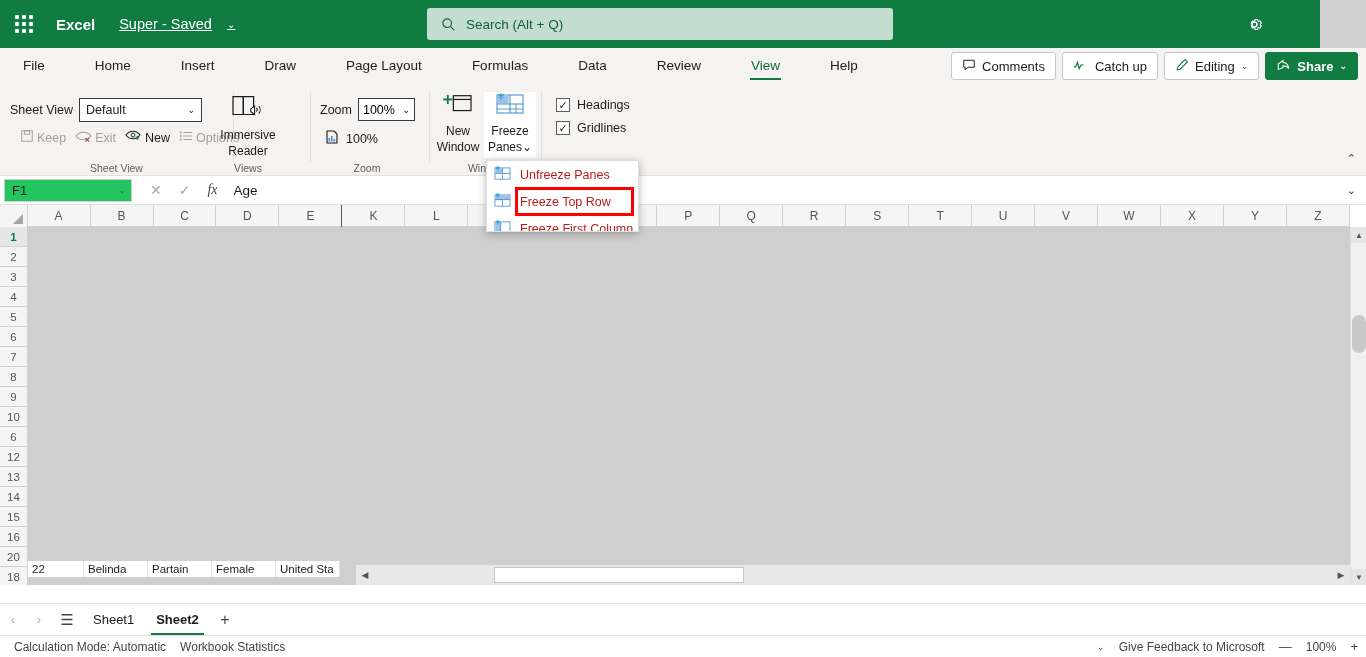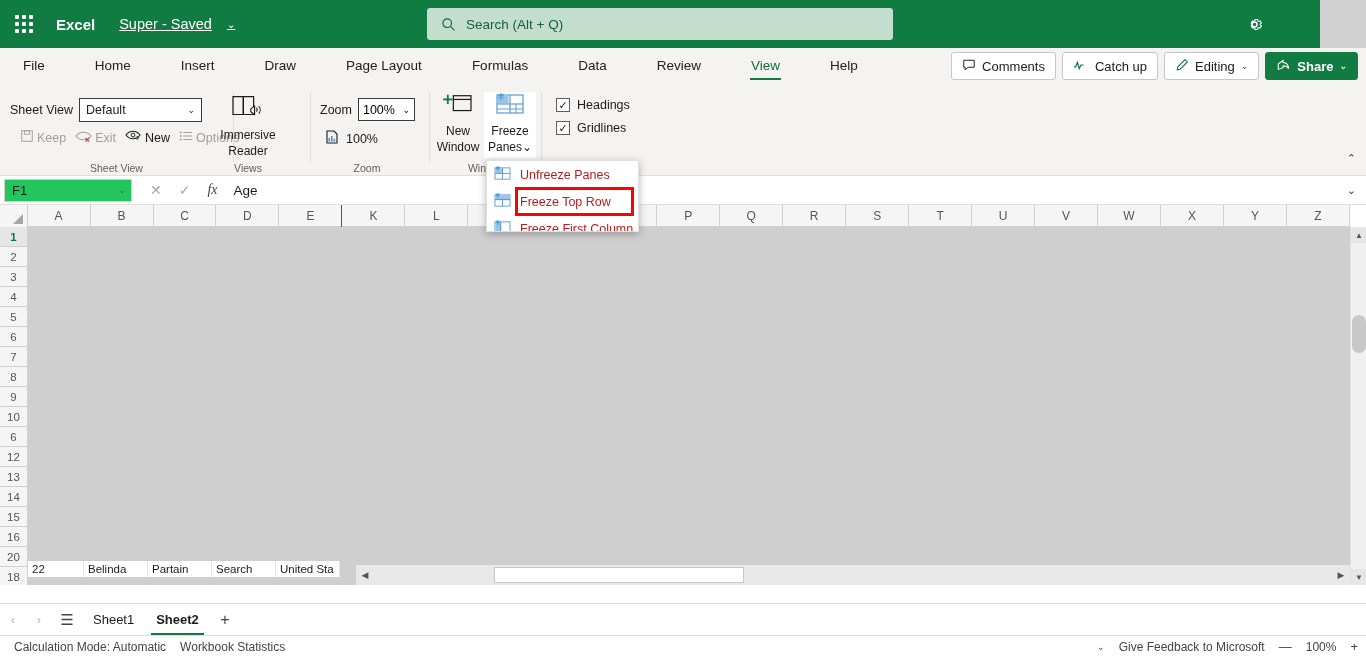--- a/index.html
+++ b/index.html
@@ -652,21 +652,21 @@
       <div class="rh">16</div>
       <div class="rh">20</div>
       <div class="rh">18</div>
     </div>
 
     <div class="cellarea">
       <div class="ghost-row" style="bottom:8px;">
         <div class="ghost-cell" style="width:56px;">22</div>
         <div class="ghost-cell" style="width:64px;">Belinda</div>
         <div class="ghost-cell" style="width:64px;">Partain</div>
-        <div class="ghost-cell" style="width:64px;">Search</div>
+        <div class="ghost-cell" style="width:64px;">Female</div>
         <div class="ghost-cell" style="width:64px;">United Sta</div>
       </div>
     </div>
 
     <div class="vscroll">
       <div class="vs-btn">▲</div>
       <div class="vs-thumb" style="top:88px;"></div>
       <div class="vs-btn" style="position:absolute;bottom:0;">▼</div>
     </div>
 

